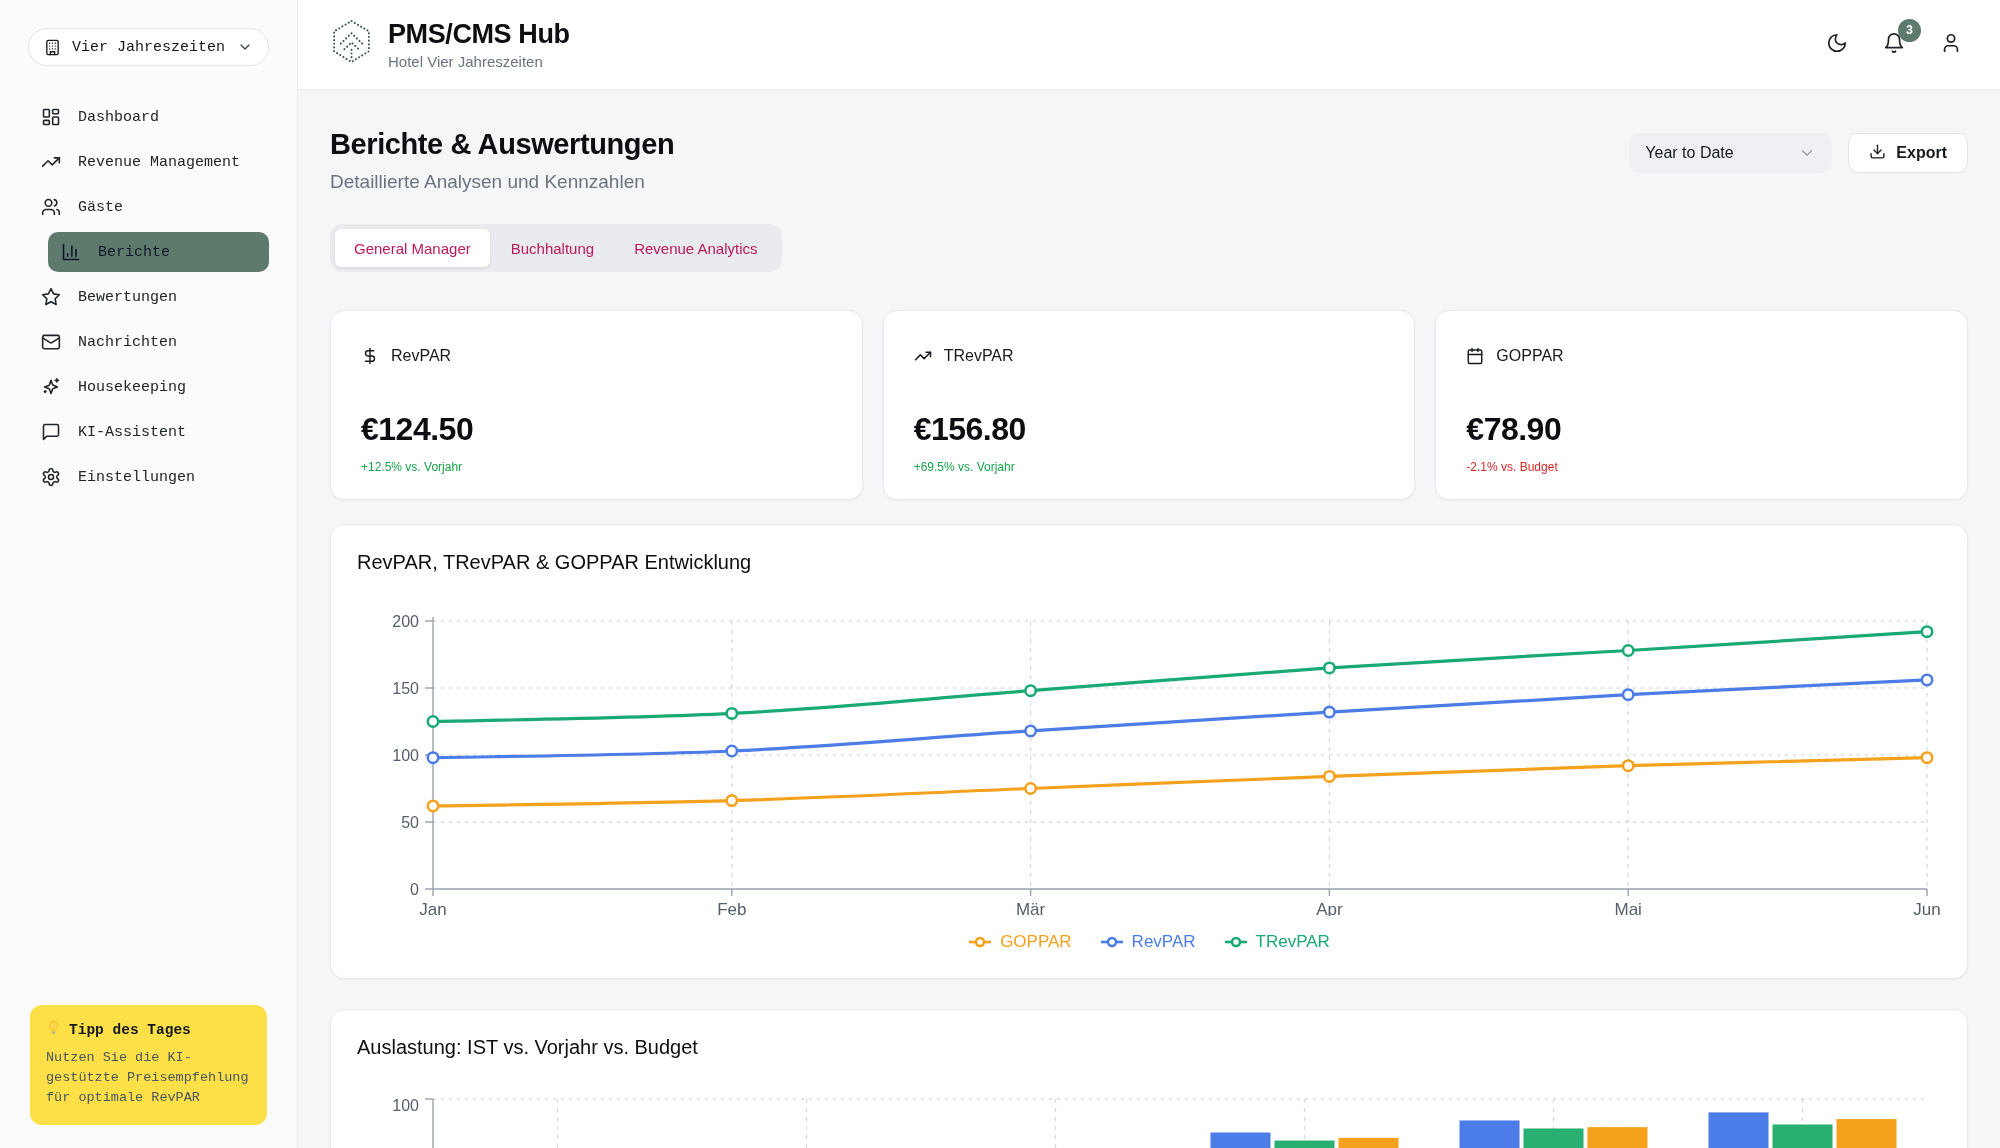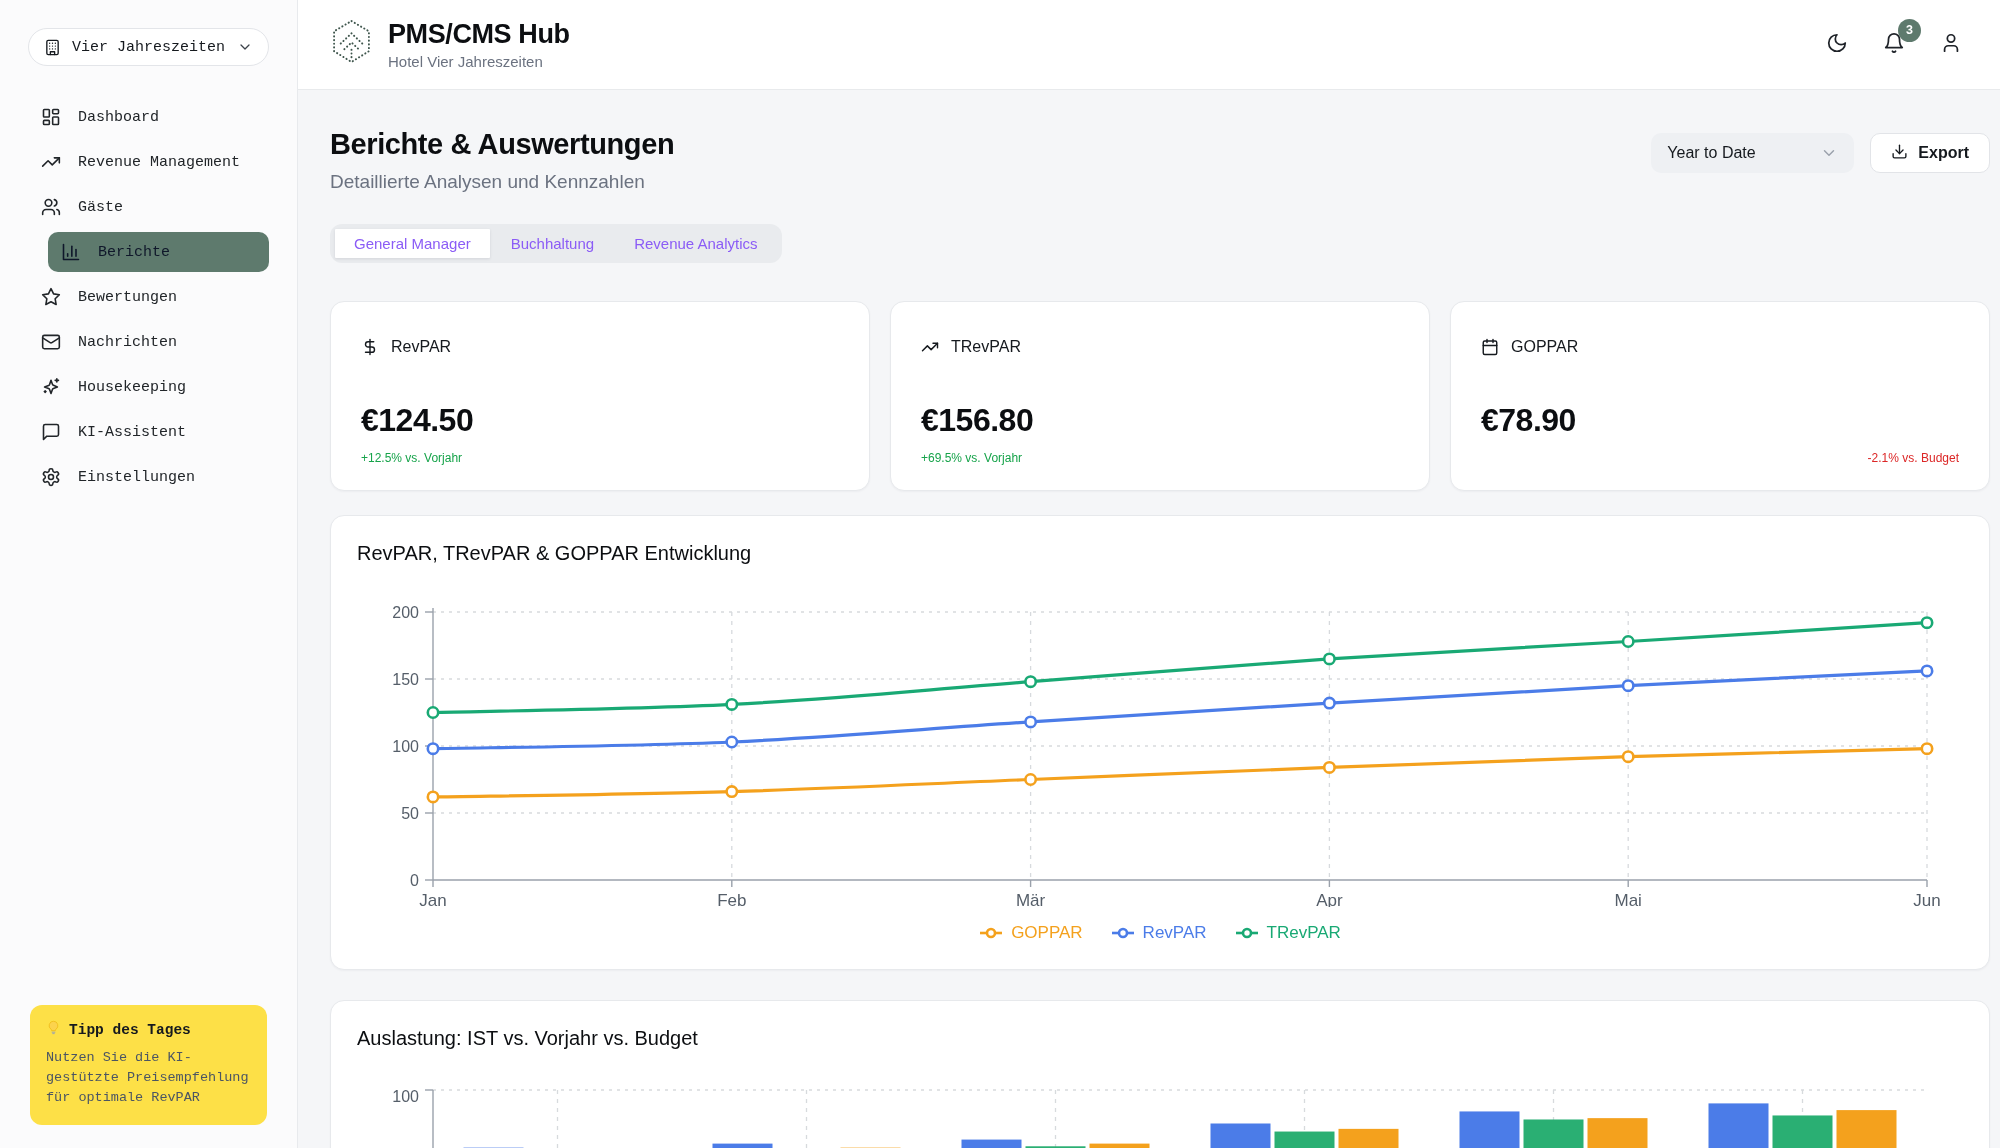--- a/index.html
+++ b/index.html
@@ -25,40 +25,40 @@
   
   .main { flex: 1; display: flex; flex-direction: column; min-width: 0; }
   .topbar { height: 90px; background: #fff; border-bottom: 1px solid #e8eaec; display: flex; align-items: center; justify-content: space-between; padding: 0 36px 0 32px; flex: 0 0 auto; }
   .brand { display: flex; align-items: flex-start; gap: 15px; }
   .app-title { font-size: 27px; font-weight: 700; letter-spacing: -0.4px; color: #0c0e11; }
   .app-sub { font-size: 15px; color: #6b7280; margin-top: 3px; }
   .top-actions { display: flex; align-items: center; gap: 31px; }
   .iconbtn { position: relative; width: 26px; height: 26px; border: none; background: none; color: #1f2329; display: flex; align-items: center; justify-content: center; }
   .badge { position: absolute; top: -13px; right: -14px; min-width: 23px; height: 23px; border-radius: 999px; background: var(--accent); color: #fff; font-size: 12.5px; font-weight: 600; display: flex; align-items: center; justify-content: center; }
 
-  .content { flex: 1; padding: 38px 10px 0 32px; background: #f5f6f8; overflow: hidden; }
+  .content { flex: 1; padding: 38px 32px 0 32px; background: #f5f6f8; overflow: hidden; }
   .page-head { display: flex; justify-content: space-between; align-items: flex-start; }
   h1 { font-size: 29px; font-weight: 700; letter-spacing: -0.4px; color: #0c0e11; }
   .page-sub { margin-top: 10px; font-size: 19px; color: #6b7280; }
   .head-actions { display: flex; align-items: center; gap: 16px; margin-top: 5px; }
   .select { width: 203px; height: 40px; border: none; border-radius: 10px; background: #eef0f3; display: flex; align-items: center; padding: 0 16px; font-size: 16px; color: #15191e; }
   .select .chev { margin-left: auto; color: #9aa1ab; display: flex; }
   .export { height: 40px; border: 1px solid #e2e4e8; border-radius: 10px; background: #fff; display: flex; align-items: center; gap: 10px; padding: 0 20px; font-size: 16px; font-weight: 600; color: #15191e; }
 
   .tabs { margin-top: 31px; display: inline-flex; background: #e9ebee; border-radius: 12px; padding: 5px; gap: 2px; }
-  .tab { height: 29px; border: none; background: transparent; border-radius: 1px; padding: 0 19px; font-size: 15px; font-weight: 500; color: #8b5cf6; }
+  .tab { height: 38px; border: none; background: transparent; border-radius: 6px; padding: 0 19px; font-size: 15px; font-weight: 500; color: #be185d; }
   .tab.active { background: #fff; box-shadow: 0 1px 3px rgba(16,24,40,.10); }
 
   .kpis { margin-top: 38px; display: grid; grid-template-columns: repeat(3, 1fr); gap: 20px; }
   .kpi { background: #fff; border: 1px solid #e7e9ec; border-radius: 14px; padding: 36px 30px; height: 190px; box-shadow: 0 1px 2px rgba(16,24,40,.04); }
   .kpi-head { display: flex; align-items: center; gap: 12px; font-size: 16px; font-weight: 500; color: #15191e; }
   .kpi-value { margin-top: 46px; font-size: 32px; font-weight: 700; letter-spacing: -0.5px; color: #0c0e11; }
   .kpi-delta { margin-top: 12px; font-size: 12px; }
   .kpi-delta.up { color: var(--positive); }
-  .kpi-delta.down { color: var(--negative); text-align: right; }
+  .kpi-delta.down { color: var(--negative); }
 
   .card { background: #fff; border: 1px solid #e7e9ec; border-radius: 14px; box-shadow: 0 1px 2px rgba(16,24,40,.04); }
   .chart-card { margin-top: 24px; padding: 26px; }
   .chart-card h2 { font-size: 20px; font-weight: 500; color: #0c0e11; }
   .chart-wrap { margin-top: 32px; }
   .legend { display: flex; justify-content: center; align-items: center; gap: 28px; margin-top: 12px; }
   .legend-item { display: flex; align-items: center; gap: 8px; font-size: 17px; }
   .bar-card { margin-top: 30px; height: 500px; }
   .bar-card .chart-wrap { margin-top: 14px; }
 </style>

